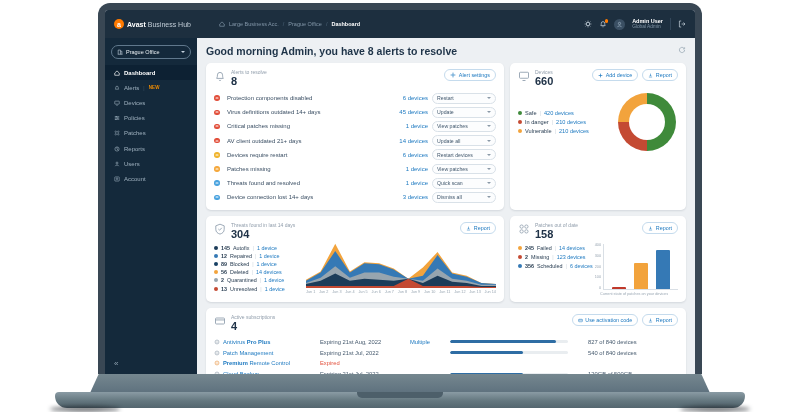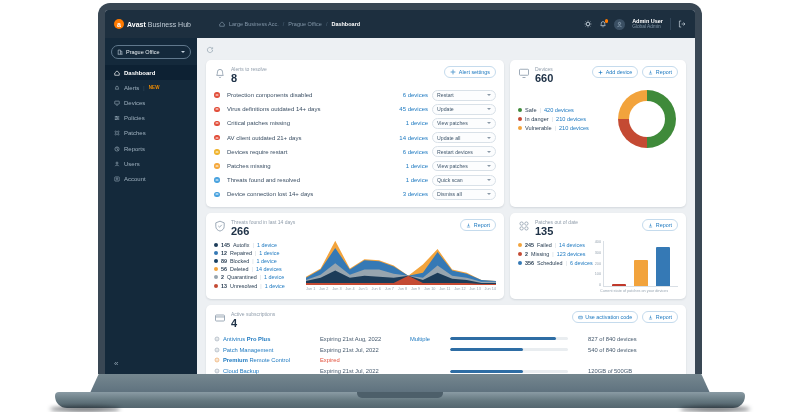--- a/index.html
+++ b/index.html
@@ -239,20 +239,21 @@
                 <path d="M2.5 5.8a1.6 1.6 0 0 1 3 0" fill="none" stroke="currentColor" stroke-width=".7"></path>
               </svg>
             <span>Account</span>
           </div>
 
           <div class="collapse">«</div>
         </nav>
 
         <main class="main">
           <div class="main-head">
+            <h1>Good morning Admin, you have 8 alerts to resolve</h1>
             <span class="refresh">
               <svg width="8" height="8" viewBox="0 0 8 8">
                   <path d="M6.6 4a2.6 2.6 0 1 1-.8-1.9M6.6 1.3v1.6H5" fill="none" stroke="currentColor" stroke-width=".8"></path>
                 </svg>
             </span>
           </div>
 
           <div class="grid">
 
             <section class="card">
@@ -435,21 +436,21 @@
             <section class="card">
               <div class="card-head">
                 <span class="head-icon">
                   <svg width="12" height="12" viewBox="0 0 8 8">
                       <path d="M4 .8 6.8 1.9v2.3C6.8 6 5.6 6.9 4 7.4 2.4 6.9 1.2 6 1.2 4.2V1.9z" fill="none" stroke="currentColor" stroke-width=".6"></path>
                       <path d="m2.9 4 .8.8 1.5-1.6" fill="none" stroke="currentColor" stroke-width=".6"></path>
                     </svg>
                 </span>
                 <span class="head-meta">
                   <div class="card-label">Threats found in last 14 days</div>
-                  <div class="card-count">266</div>
+                  <div class="card-count">304</div>
                 </span>
                 <span class="head-actions">
                   <button class="pill-btn">
                     <svg width="5" height="5" viewBox="0 0 8 8">
                         <path d="M4 1v3.4M2.6 3.2 4 4.6 5.4 3.2M1.4 6.4h5.2" fill="none" stroke="currentColor" stroke-width=".9"></path>
                       </svg>
                     <span>Report</span>
                   </button>
                 </span>
               </div>
@@ -538,21 +539,21 @@
                 <span class="head-icon">
                   <svg width="12" height="12" viewBox="0 0 8 8">
                       <circle cx="2.4" cy="2.4" r="1.1" fill="none" stroke="currentColor" stroke-width=".55"></circle>
                       <circle cx="5.6" cy="2.4" r="1.1" fill="none" stroke="currentColor" stroke-width=".55"></circle>
                       <circle cx="2.4" cy="5.6" r="1.1" fill="none" stroke="currentColor" stroke-width=".55"></circle>
                       <circle cx="5.6" cy="5.6" r="1.1" fill="none" stroke="currentColor" stroke-width=".55"></circle>
                     </svg>
                 </span>
                 <span class="head-meta">
                   <div class="card-label">Patches out of date</div>
-                  <div class="card-count">135</div>
+                  <div class="card-count">158</div>
                 </span>
                 <span class="head-actions">
                   <button class="pill-btn">
                     <svg width="5" height="5" viewBox="0 0 8 8">
                         <path d="M4 1v3.4M2.6 3.2 4 4.6 5.4 3.2M1.4 6.4h5.2" fill="none" stroke="currentColor" stroke-width=".9"></path>
                       </svg>
                     <span>Report</span>
                   </button>
                 </span>
               </div>

